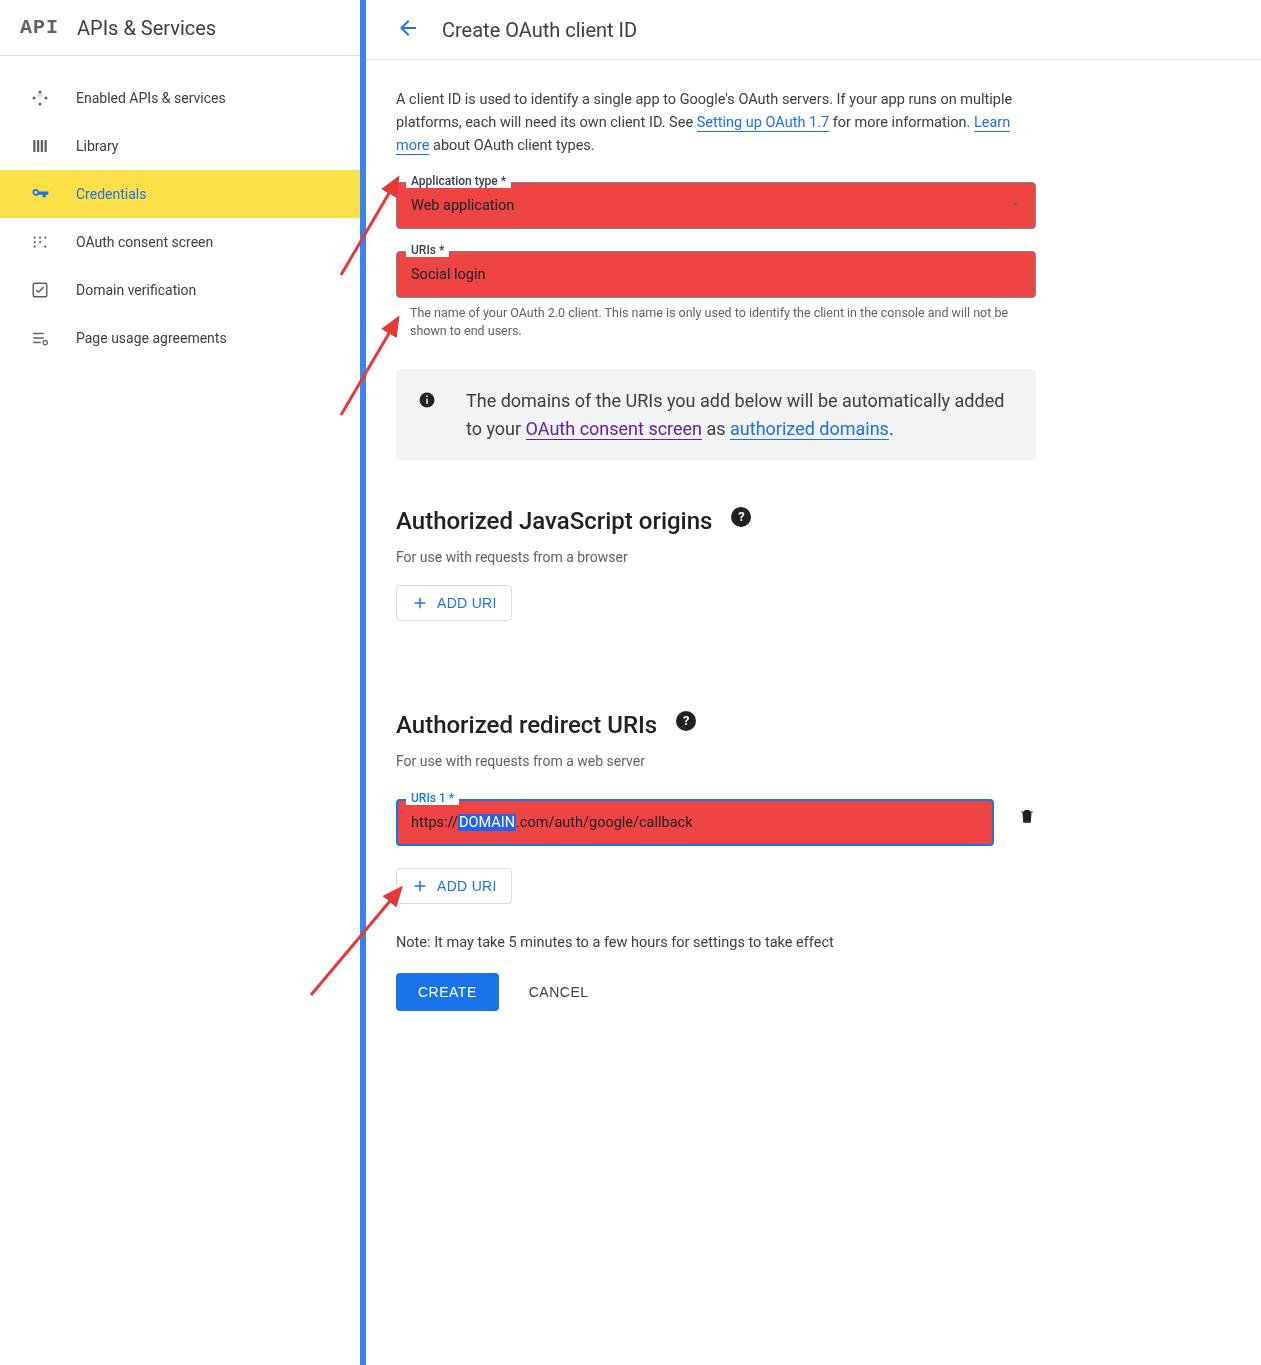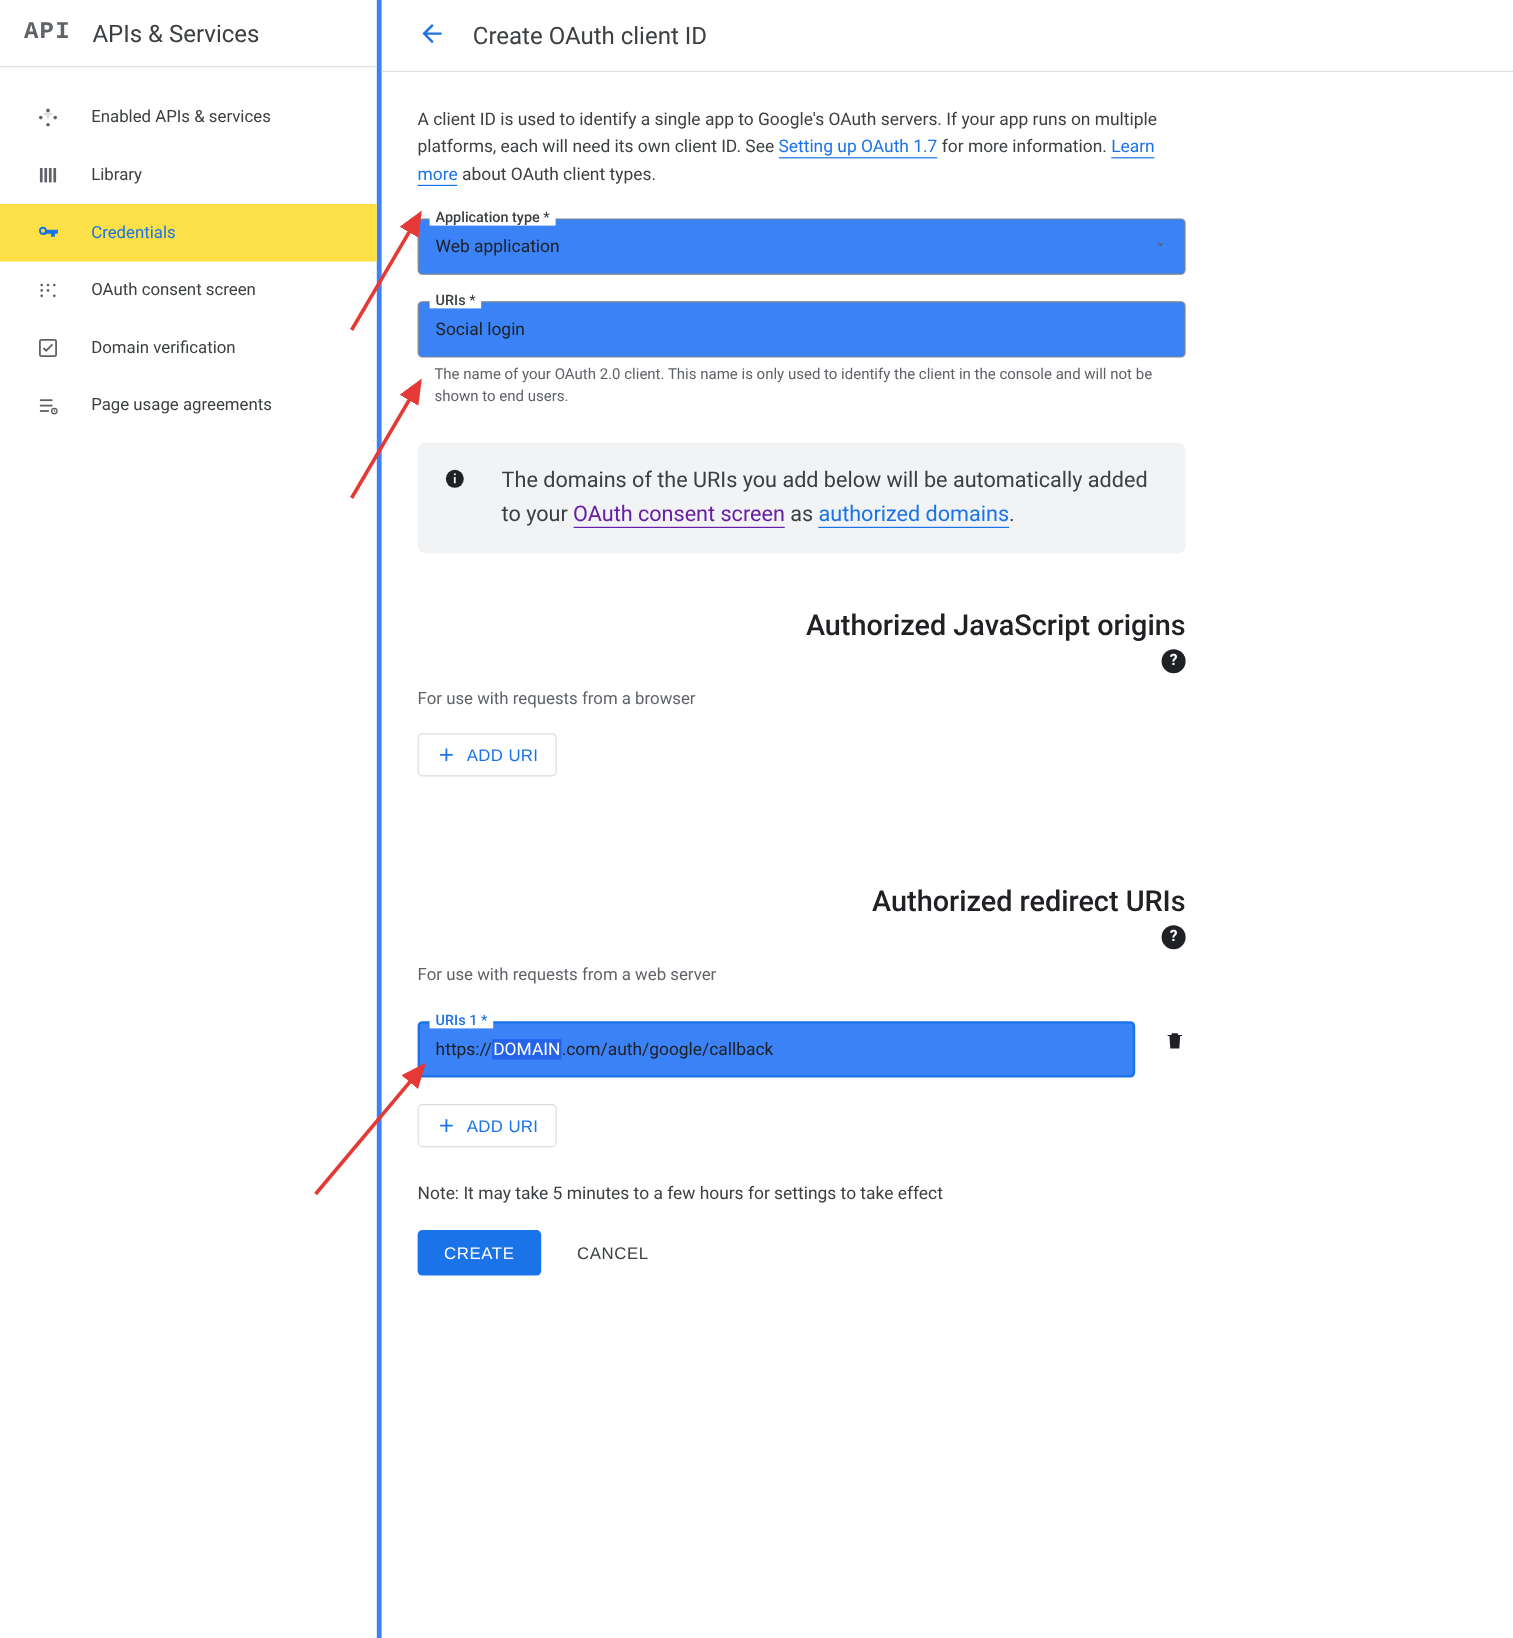--- a/index.html
+++ b/index.html
@@ -4,22 +4,22 @@
   <style>
     * { box-sizing: border-box; margin: 0; padding: 0; }
     body {
       font-family: Roboto, "Helvetica Neue", Arial, sans-serif;
       color: #202124;
       background: #fff;
       font-size: 14px;
     }
     .app { display: flex; min-height: 100vh; }
     .sidebar {
-      width: 318px;
-      border-right: 4px solid #3b82f6;
+      width: 366px;
+      border-right: 6px solid #3b82f6;
       padding-top: 0;
     }
     .sidebar-header {
       display: flex;
       align-items: center;
       padding: 14px 20px;
       border-bottom: 1px solid #e0e0e0;
       gap: 18px;
       height: 56px;
     }
@@ -104,21 +104,21 @@
       color: #3c4043;
     }
     .float-label.blue { color: #1a73e8; }
     .gselect, .ginput {
       width: 100%;
       border: 1px solid #80868b;
       border-radius: 4px;
       padding: 14px 14px;
       font-size: 14.5px;
       outline: none;
-      background: #3b82f6;
+      background: #ef4444;
       color: #202124;
       font-family: inherit;
     }
     .gselect {
       display: flex;
       justify-content: space-between;
       align-items: center;
       cursor: pointer;
     }
     .gselect .arrow svg { fill: #5f6368; }
@@ -144,24 +144,23 @@
       line-height: 1.55;
       color: #3c4043;
       margin: 28px 0 46px 0;
     }
     .info-banner .info-ic {
       margin-top: 2px;
     }
     .info-banner .info-ic svg { fill: #202124; }
     .section-row {
       display: flex;
-      align-items: flex-end;
-      gap: 6px;
+      align-items: flex-start;
+      gap: 19px;
       margin-bottom: 14px;
-      flex-direction: column;
     }
     .section-title {
       font-size: 24px;
       font-weight: 500;
       color: #202124;
     }
     .qmark {
       width: 20px; height: 20px; border-radius: 50%; background:#202124; color:#fff;
       display:flex;align-items:center;justify-content:center;font-size:13px;font-weight:700;
       cursor:pointer;

